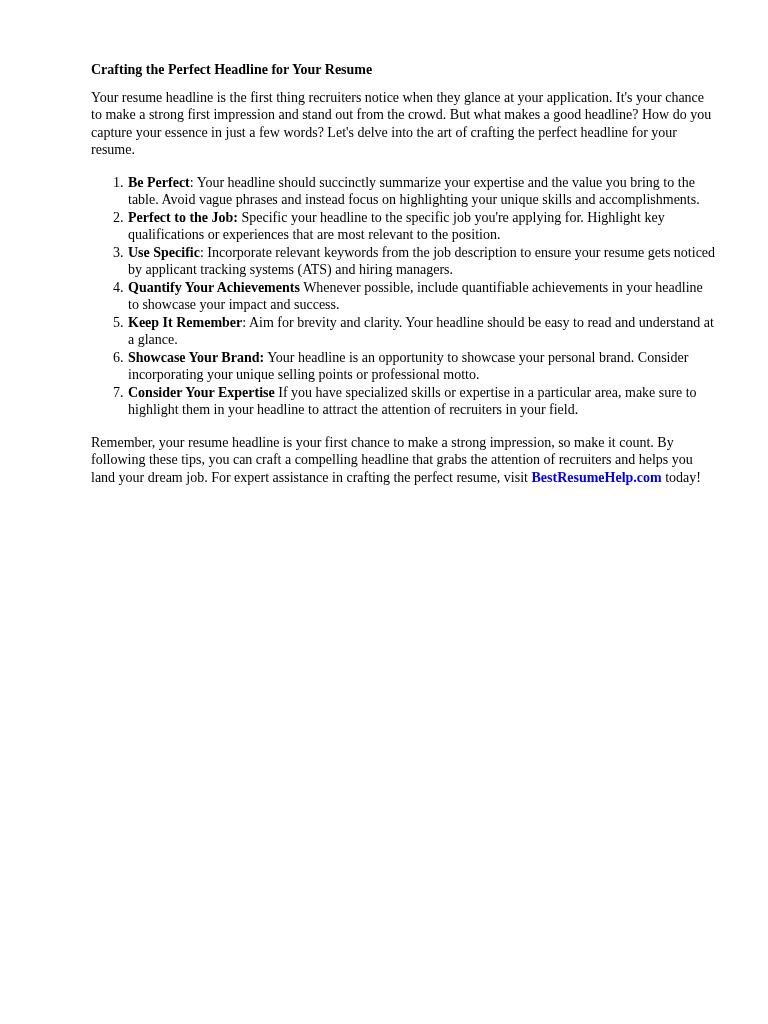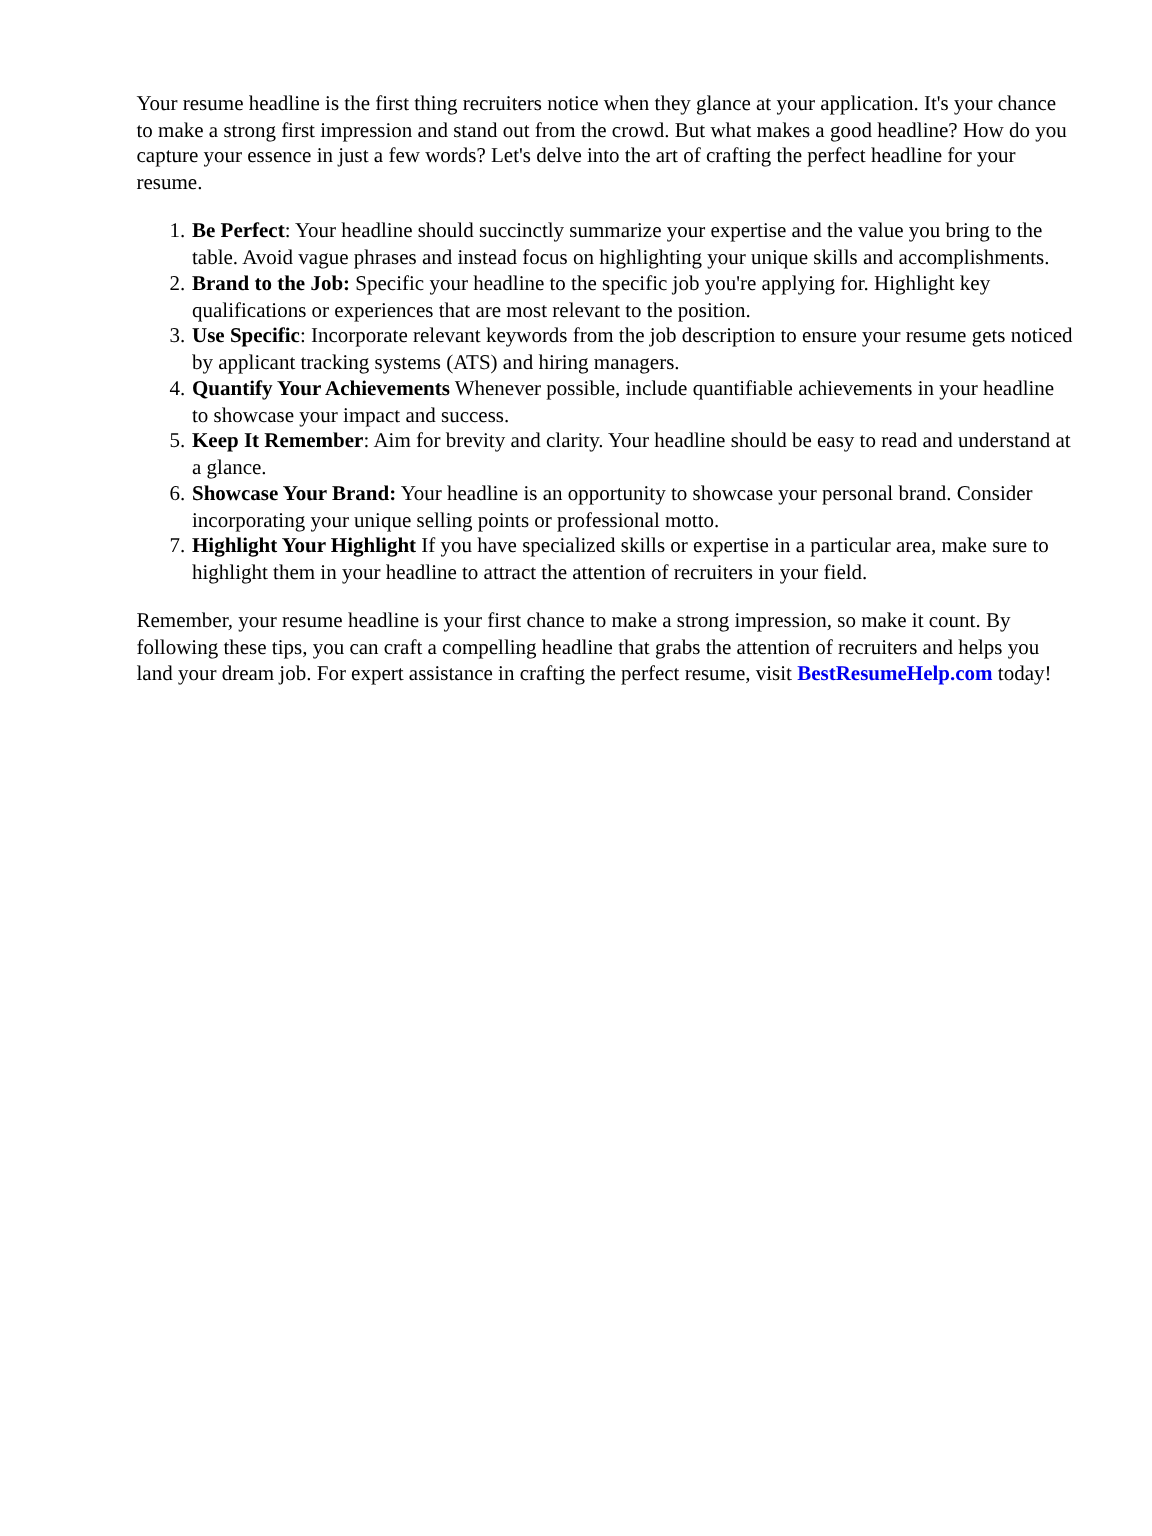--- a/index.html
+++ b/index.html
@@ -45,29 +45,30 @@
     text-decoration: none;
     cursor: pointer;
   }
 </style>
 </head>
 <body>
 
 <div class="page">
   <div class="content">
 
+    <h1 class="doc-title">Crafting the Perfect Headline for Your Resume</h1>
 
     <p class="para">Your resume headline is the first thing recruiters notice when they glance at your application. It's your chance to make a strong first impression and stand out from the crowd. But what makes a good headline? How do you capture your essence in just a few words? Let's delve into the art of crafting the perfect headline for your resume.</p>
 
     <ol class="tips">
       <li><span class="lead">Be Perfect</span><span>: </span><span>Your headline should succinctly summarize your expertise and the value you bring to the table. Avoid vague phrases and instead focus on highlighting your unique skills and accomplishments.</span></li>
-      <li><span class="lead">Brand to the Job:</span><span> </span><span>Specific your headline to the specific job you're applying for. Highlight key qualifications or experiences that are most relevant to the position.</span></li>
+      <li><span class="lead">Perfect to the Job:</span><span> </span><span>Specific your headline to the specific job you're applying for. Highlight key qualifications or experiences that are most relevant to the position.</span></li>
       <li><span class="lead">Use Specific</span><span>: </span><span>Incorporate relevant keywords from the job description to ensure your resume gets noticed by applicant tracking systems (ATS) and hiring managers.</span></li>
       <li><span class="lead">Quantify Your Achievements</span><span> </span><span>Whenever possible, include quantifiable achievements in your headline to showcase your impact and success.</span></li>
       <li><span class="lead">Keep It Remember</span><span>: </span><span>Aim for brevity and clarity. Your headline should be easy to read and understand at a glance.</span></li>
       <li><span class="lead">Showcase Your Brand:</span><span> </span><span>Your headline is an opportunity to showcase your personal brand. Consider incorporating your unique selling points or professional motto.</span></li>
-      <li><span class="lead">Highlight Your Highlight</span><span> </span><span>If you have specialized skills or expertise in a particular area, make sure to highlight them in your headline to attract the attention of recruiters in your field.</span></li>
+      <li><span class="lead">Consider Your Expertise</span><span> </span><span>If you have specialized skills or expertise in a particular area, make sure to highlight them in your headline to attract the attention of recruiters in your field.</span></li>
     </ol>
 
     <p class="outro"><span>Remember, your resume headline is your first chance to make a strong impression, so make it count. By following these tips, you can craft a compelling headline that grabs the attention of recruiters and helps you land your dream job. For expert assistance in crafting the perfect resume, visit </span><a class="brand-link" style="color: rgb(0, 0, 238);">BestResumeHelp.com</a><span> today!</span></p>
 
   </div>
 </div>
 
 </body></html>

